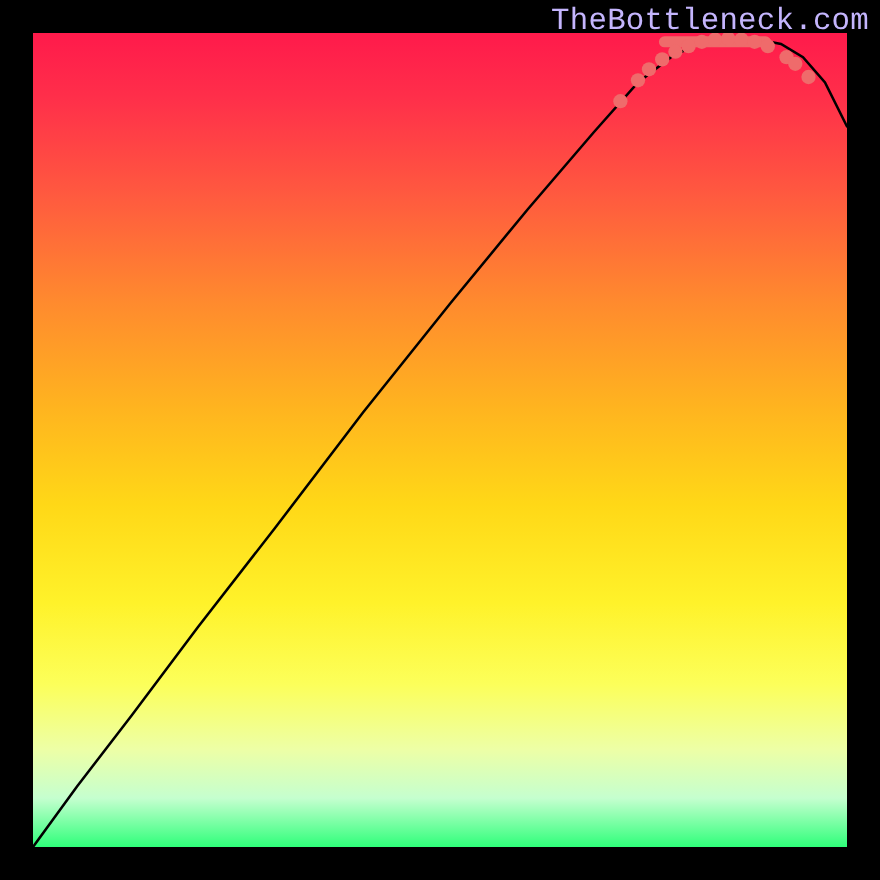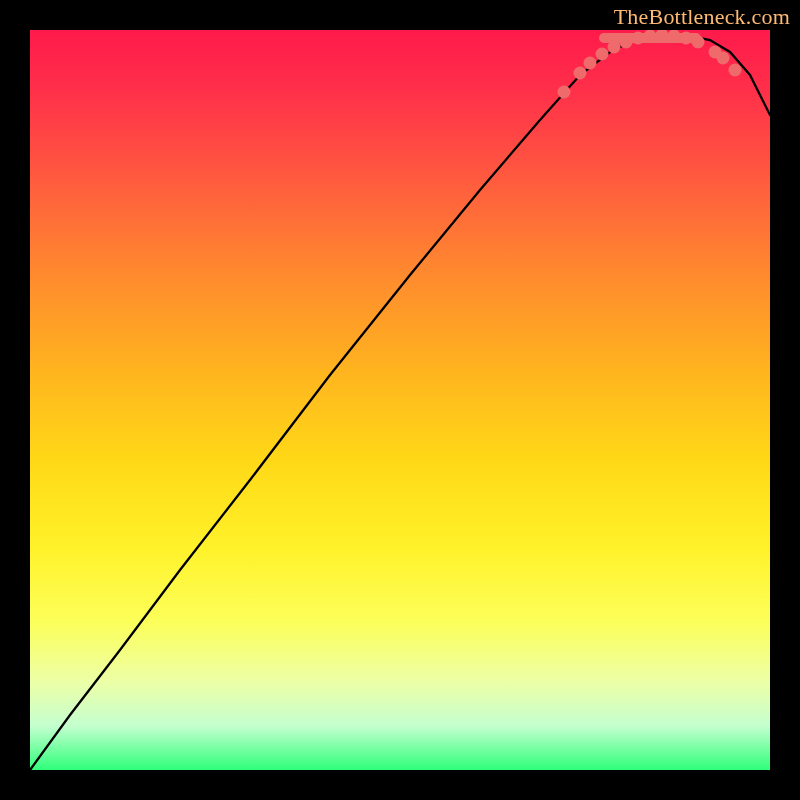--- a/index.html
+++ b/index.html
@@ -7,23 +7,23 @@
   .stage {
     position: relative;
     width: 800px;
     height: 800px;
     background: #000;
   }
   .watermark {
     position: absolute;
     top: 4px;
     right: 10px;
-    font-family: Liberation Serif, serif;
-    font-size: 22px;
-    color: #fdba74;
+    font-family: Liberation Mono, monospace;
+    font-size: 28px;
+    color: #c4b5fd;
     letter-spacing: 0.2px;
     z-index: 3;
   }
   .plot {
     position: absolute;
     left: 30px;
     top: 30px;
     width: 740px;
     height: 740px;
     background: linear-gradient(

